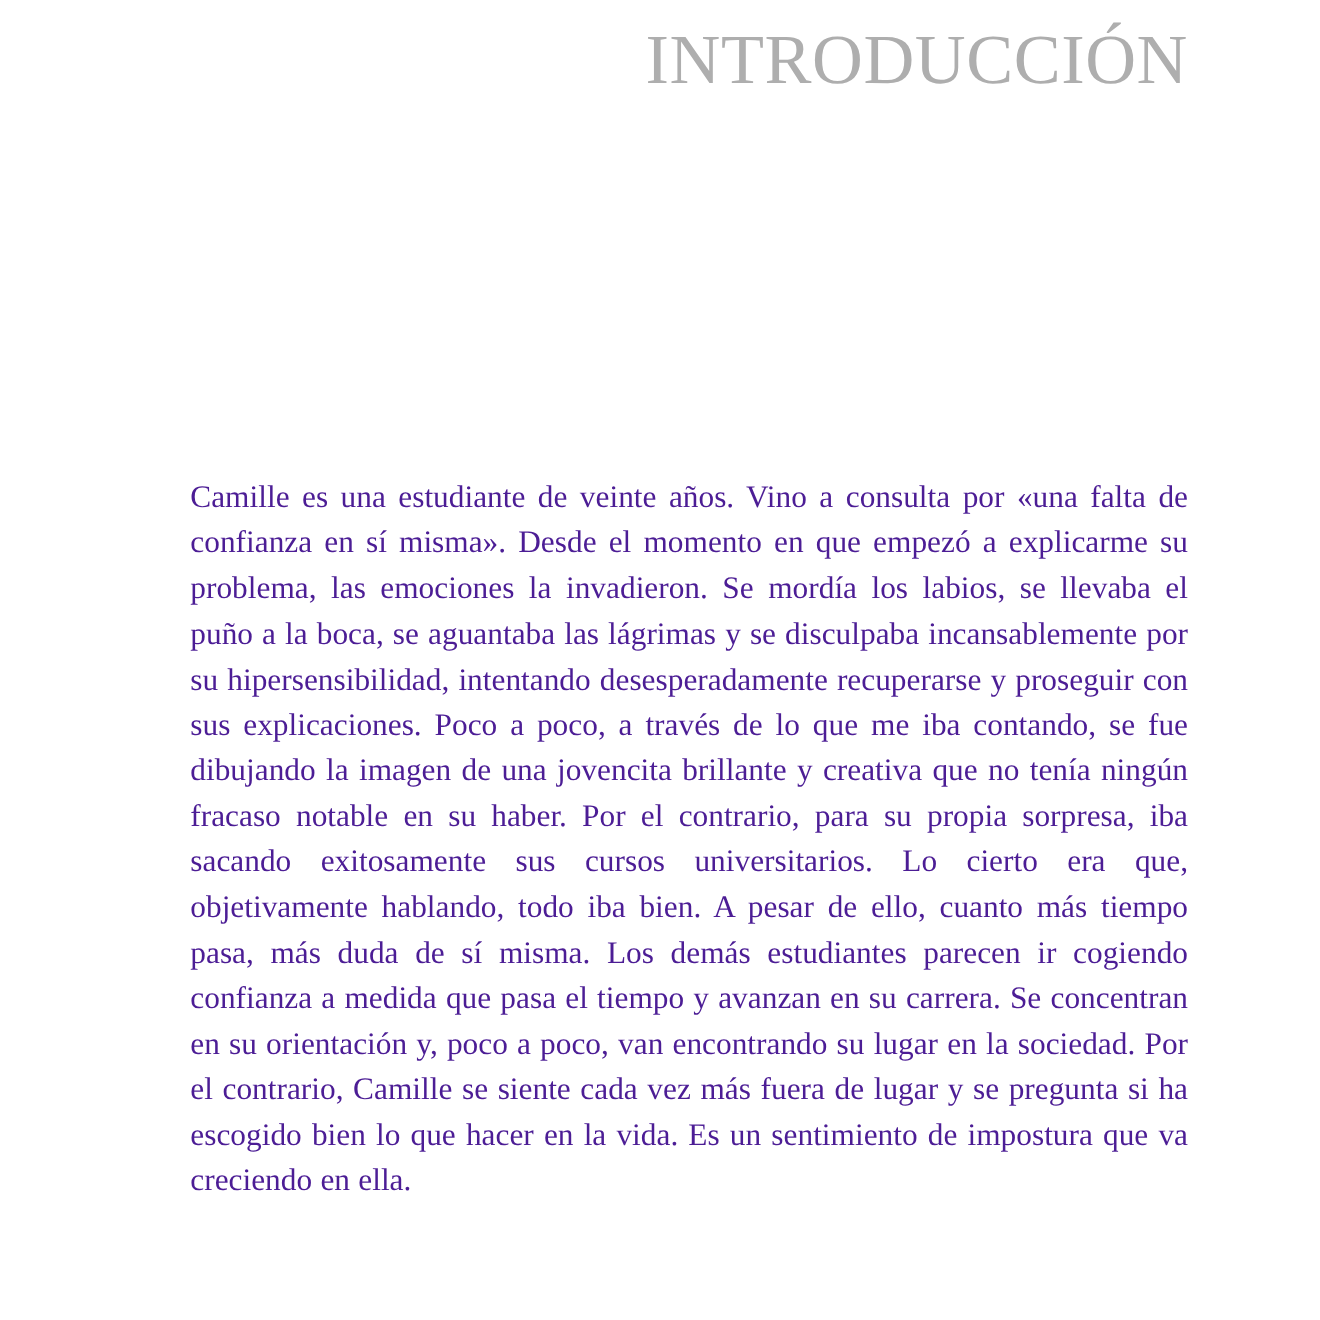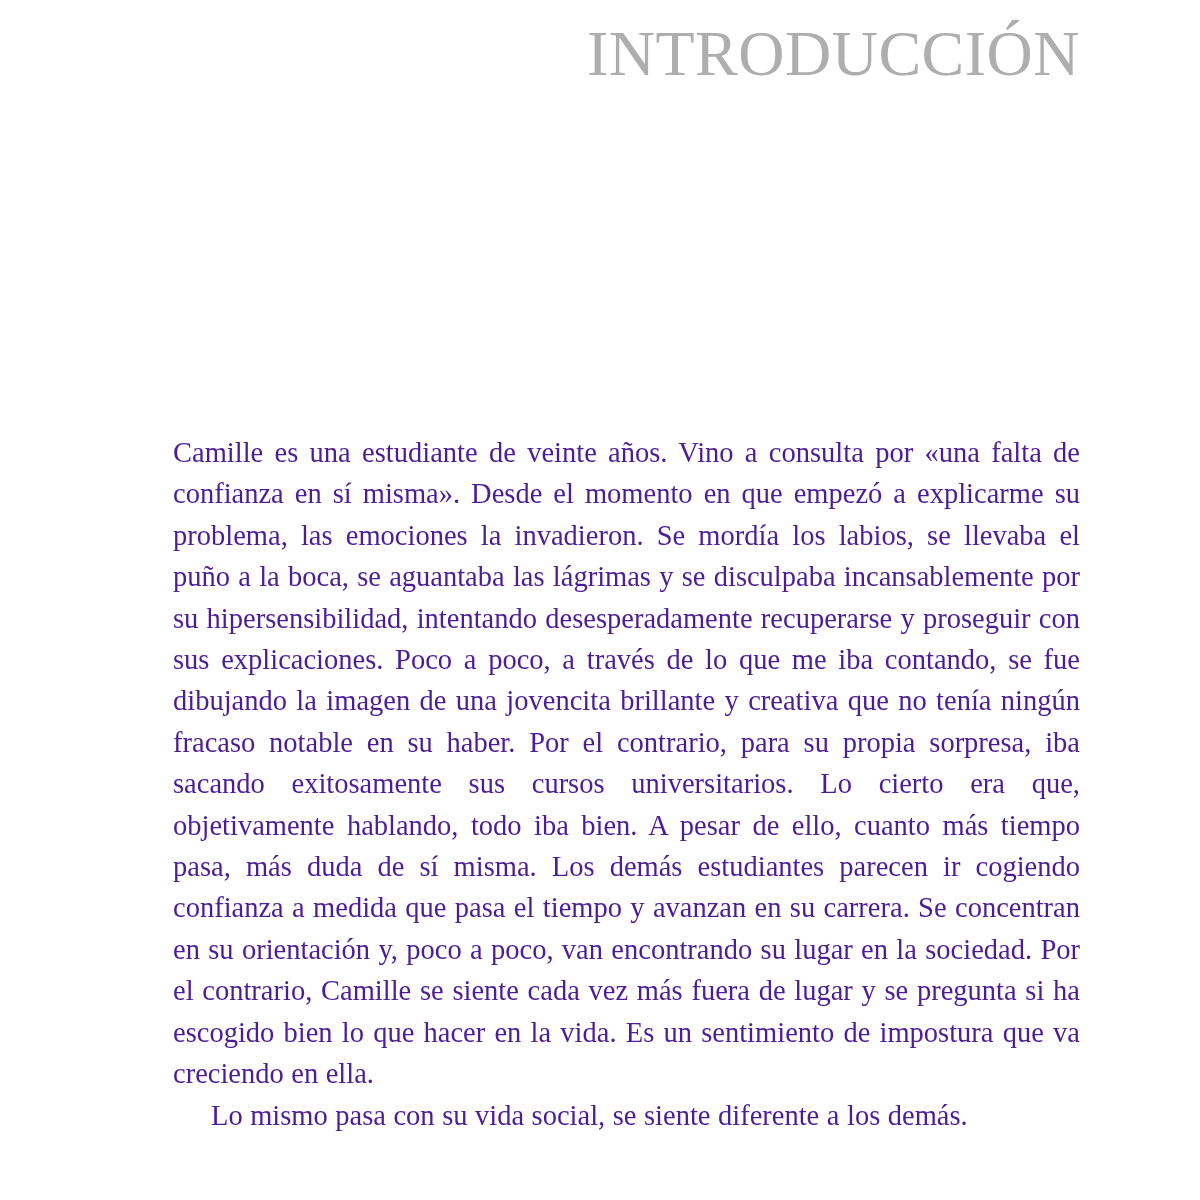--- a/index.html
+++ b/index.html
@@ -72,16 +72,15 @@
 </style>
 </head>
 <body>
 
 <div id="page">
 
   <h1 id="chapter-title">INTRODUCCIÓN</h1>
 
   <div id="body-column">
     <p class="body-paragraph">Camille es una estudiante de veinte años. Vino a consulta por «una falta de confianza en sí misma». Desde el momento en que empezó a explicarme su problema, las emociones la invadieron. Se mordía los labios, se llevaba el puño a la boca, se aguantaba las lágrimas y se disculpaba incansablemente por su hipersensibilidad, intentando desesperadamente recuperarse y proseguir con sus explicaciones. Poco a poco, a través de lo que me iba contando, se fue dibujando la imagen de una jovencita brillante y creativa que no tenía ningún fracaso notable en su haber. Por el contrario, para su propia sorpresa, iba sacando exitosamente sus cursos universitarios. Lo cierto era que, objetivamente hablando, todo iba bien. A pesar de ello, cuanto más tiempo pasa, más duda de sí misma. Los demás estudiantes parecen ir cogiendo confianza a medida que pasa el tiempo y avanzan en su carrera. Se concentran en su orientación y, poco a poco, van encontrando su lugar en la sociedad. Por el contrario, Camille se siente cada vez más fuera de lugar y se pregunta si ha escogido bien lo que hacer en la vida. Es un sentimiento de impostura que va creciendo en ella.</p>
-    <p class="body-paragraph indented clipped">Lo mismo pasa con su vida social, se siente diferente a los demás.</p>
   </div>
 
 </div>
 
 </body></html>

